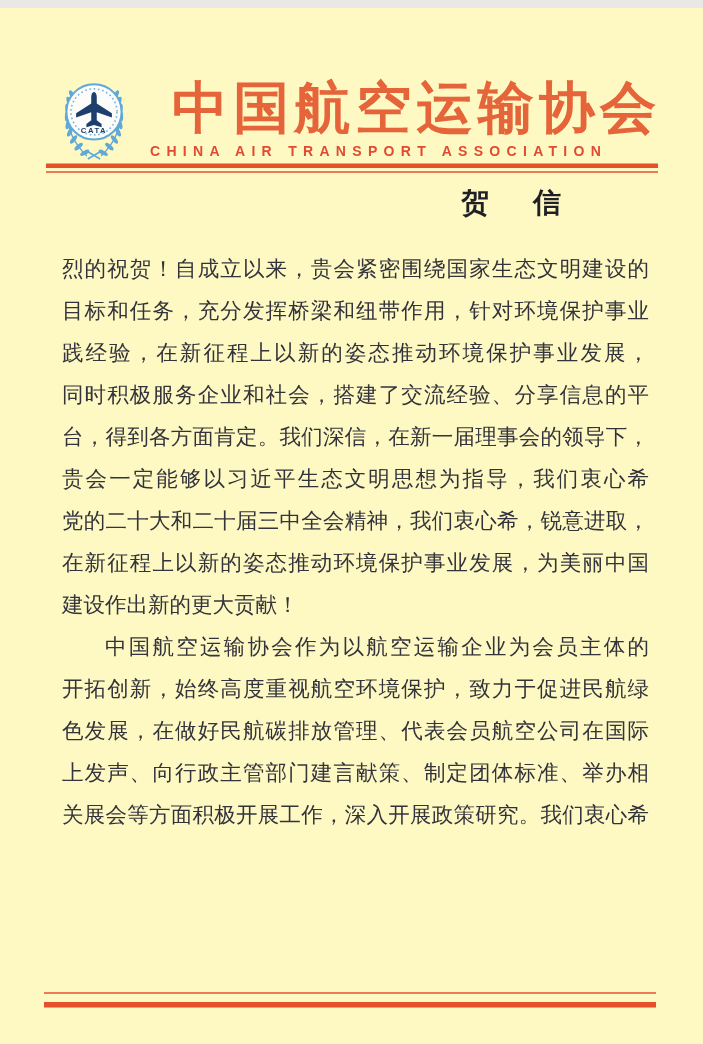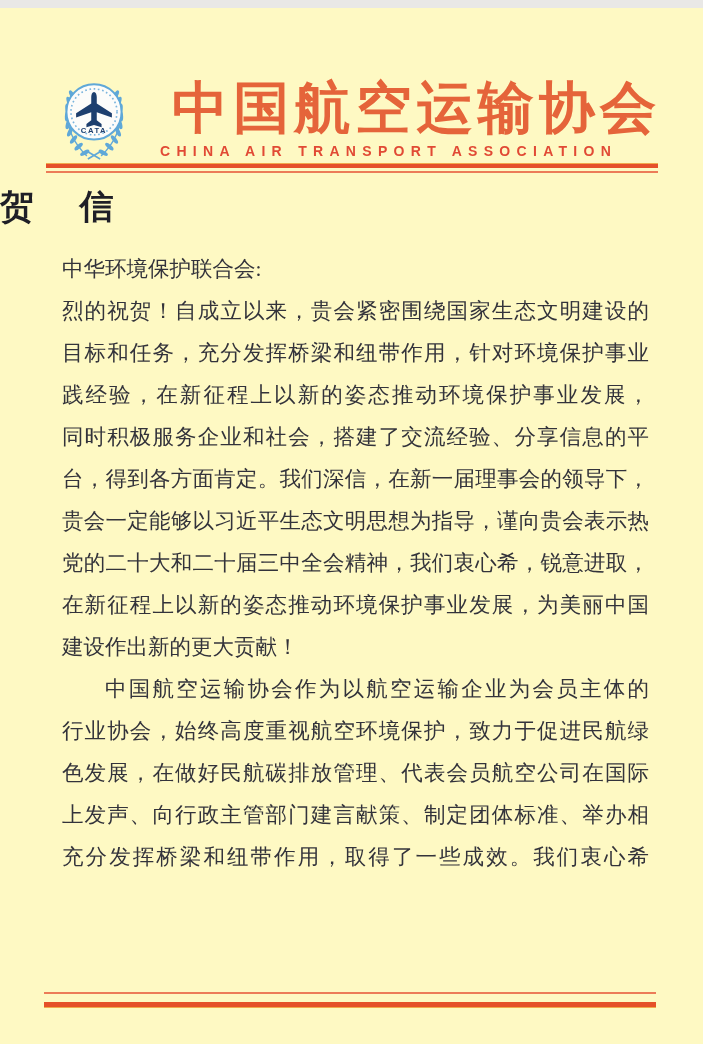--- a/index.html
+++ b/index.html
@@ -15,36 +15,36 @@
   
   .logo { position:absolute; left:54px; top:64px; width:80px; height:90px; }
   .org-cn {
     position:absolute; left:172px; top:64px; width:484px;
     font-size:56px; line-height:72px; font-weight:600;
     color:#e5643a;
     text-align:justify; text-align-last:justify; text-justify:inter-character;
     white-space:nowrap;
   }
   .org-en {
-    position:absolute; left:160px; top:135px; width:500px;
+    position:absolute; left:150px; top:135px; width:500px;
     font-family:"Liberation Sans","DejaVu Sans",sans-serif;
     font-size:14px; font-weight:700; letter-spacing:6.3px;
     color:#e14a35; white-space:nowrap;
   }
   .rule { position:absolute; left:46px; width:612px; }
   .hdr-thick { top:156px; height:4px; background:#e5502a; box-shadow:0 -1px 0 #f0a94c; }
   .hdr-thin  { top:163px; height:2px; background:#ec7c58; }
   .ftr-thin  { top:984px; left:44px; height:2px; background:#ec7c58; }
   .ftr-thick { top:994px; left:44px; height:5px; background:#e5502a; box-shadow:0 1px 0 #f0a94c; }
   
   .doc-title {
     position:absolute; left:0; top:176px; width:561px;
-    text-align:left;
+    text-align:right;
     font-family:"Liberation Sans","DejaVu Sans",sans-serif;
-    font-size:34px; font-weight:700; color:#1f1f27;
+    font-size:28px; font-weight:700; color:#1f1f27;
     word-spacing:36px;
   }
   .letter-body {
     position:absolute; left:62px; top:240px; width:587px;
   }
   .body-line {
     font-size:21.5px; line-height:42px; color:#33333b;
     white-space:nowrap;
   }
   .body-line.justify {
@@ -83,34 +83,33 @@
 
   <div class="org-cn">中国航空运输协会</div>
   <div class="org-en">CHINA AIR TRANSPORT ASSOCIATION</div>
 
   <div class="rule hdr-thick"></div>
   <div class="rule hdr-thin"></div>
 
   <div class="doc-title">贺 信</div>
 
   <div class="letter-body">
-    <div class="body-line">中华环境保护联合会:</div>
 
       <div class="body-line justify">烈的祝贺！自成立以来，贵会紧密围绕国家生态文明建设的</div>
       <div class="body-line justify">目标和任务，充分发挥桥梁和纽带作用，针对环境保护事业</div>
       <div class="body-line justify">践经验，在新征程上以新的姿态推动环境保护事业发展，</div>
       <div class="body-line justify">同时积极服务企业和社会，搭建了交流经验、分享信息的平</div>
       <div class="body-line justify">台，得到各方面肯定。我们深信，在新一届理事会的领导下，</div>
-      <div class="body-line justify">贵会一定能够以习近平生态文明思想为指导，谨向贵会表示热</div>
+      <div class="body-line justify">贵会一定能够以习近平生态文明思想为指导，我们衷心希</div>
       <div class="body-line justify">党的二十大和二十届三中全会精神，我们衷心希，锐意进取，</div>
       <div class="body-line justify">在新征程上以新的姿态推动环境保护事业发展，为美丽中国</div>
       <div class="body-line">建设作出新的更大贡献！</div>
       <div class="body-line indent justify">中国航空运输协会作为以航空运输企业为会员主体的</div>
-      <div class="body-line justify">行业协会，始终高度重视航空环境保护，致力于促进民航绿</div>
+      <div class="body-line justify">开拓创新，始终高度重视航空环境保护，致力于促进民航绿</div>
       <div class="body-line justify">色发展，在做好民航碳排放管理、代表会员航空公司在国际</div>
       <div class="body-line justify">上发声、向行政主管部门建言献策、制定团体标准、举办相</div>
-      <div class="body-line justify">充分发挥桥梁和纽带作用，取得了一些成效。我们衷心希</div>
+      <div class="body-line justify">关展会等方面积极开展工作，深入开展政策研究。我们衷心希</div>
     </div>
 
   <div class="rule ftr-thin"></div>
   <div class="rule ftr-thick"></div>
 
 </div>
 
 </body></html>

